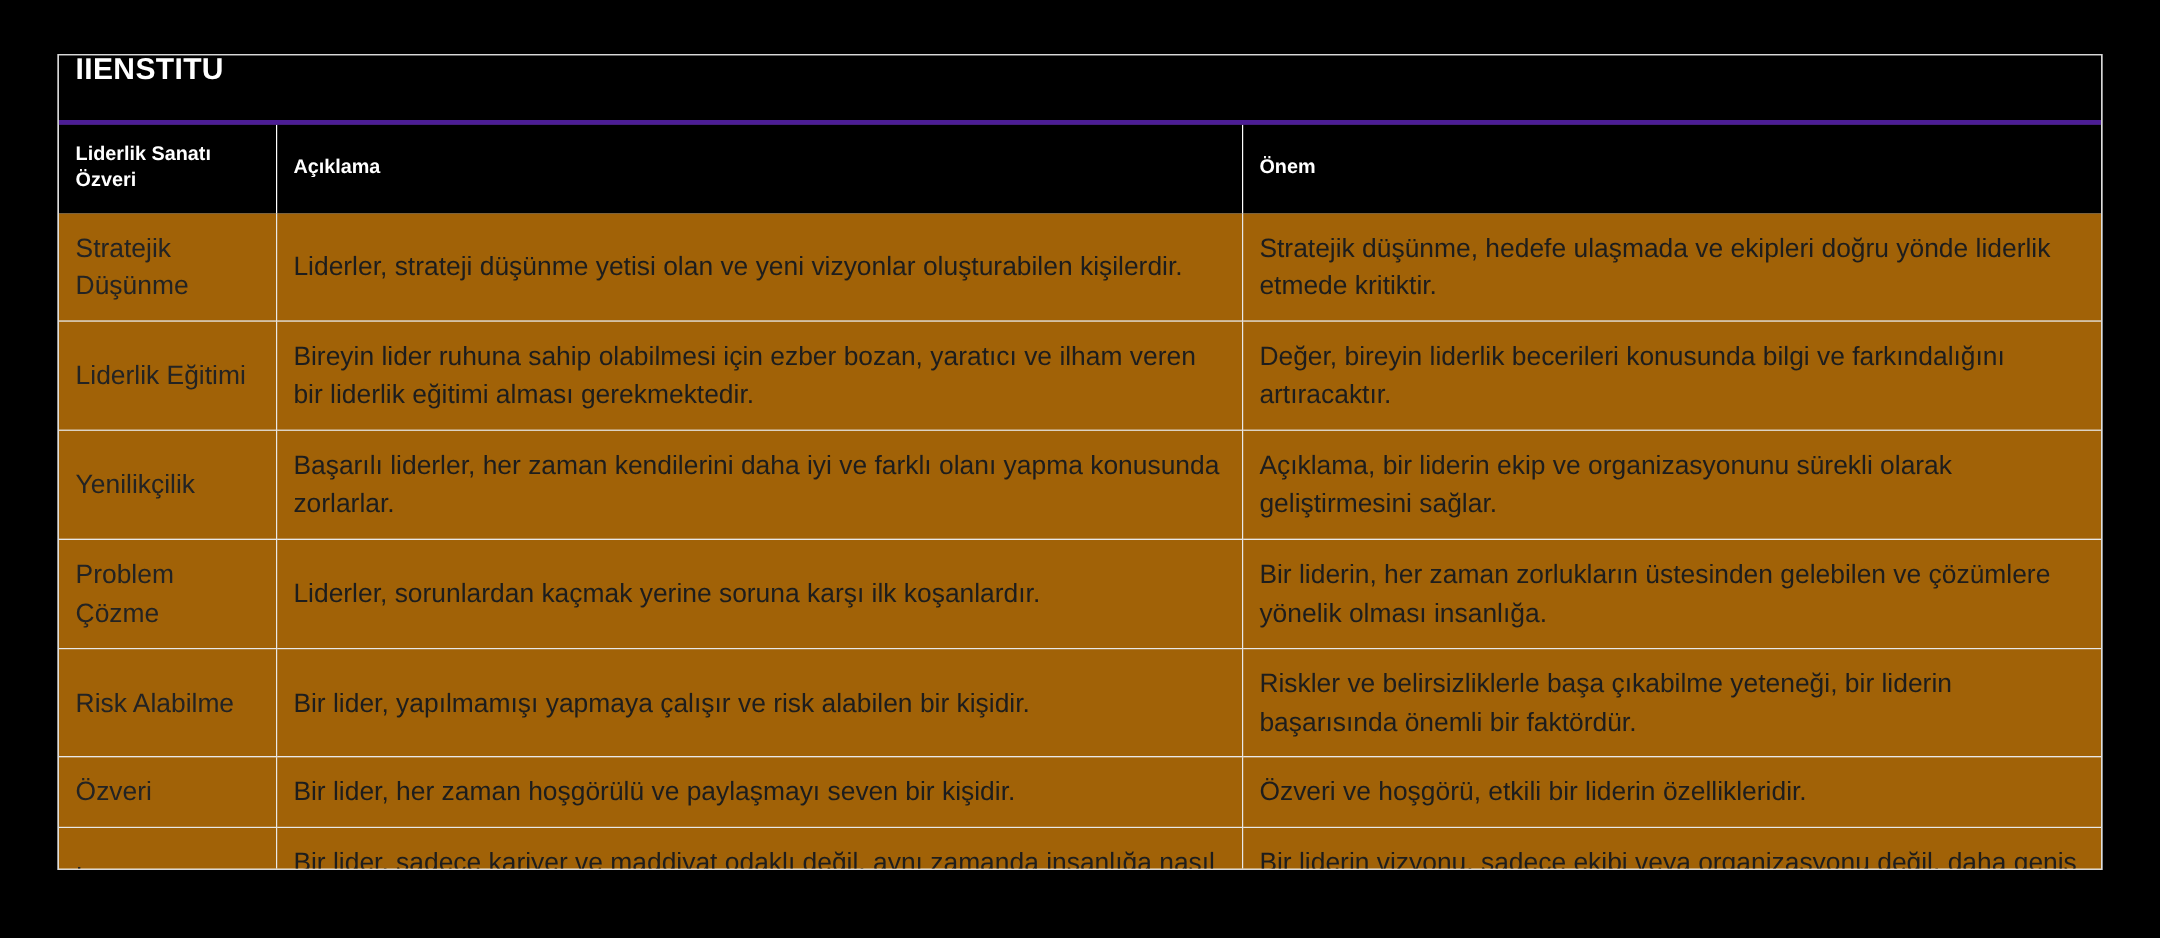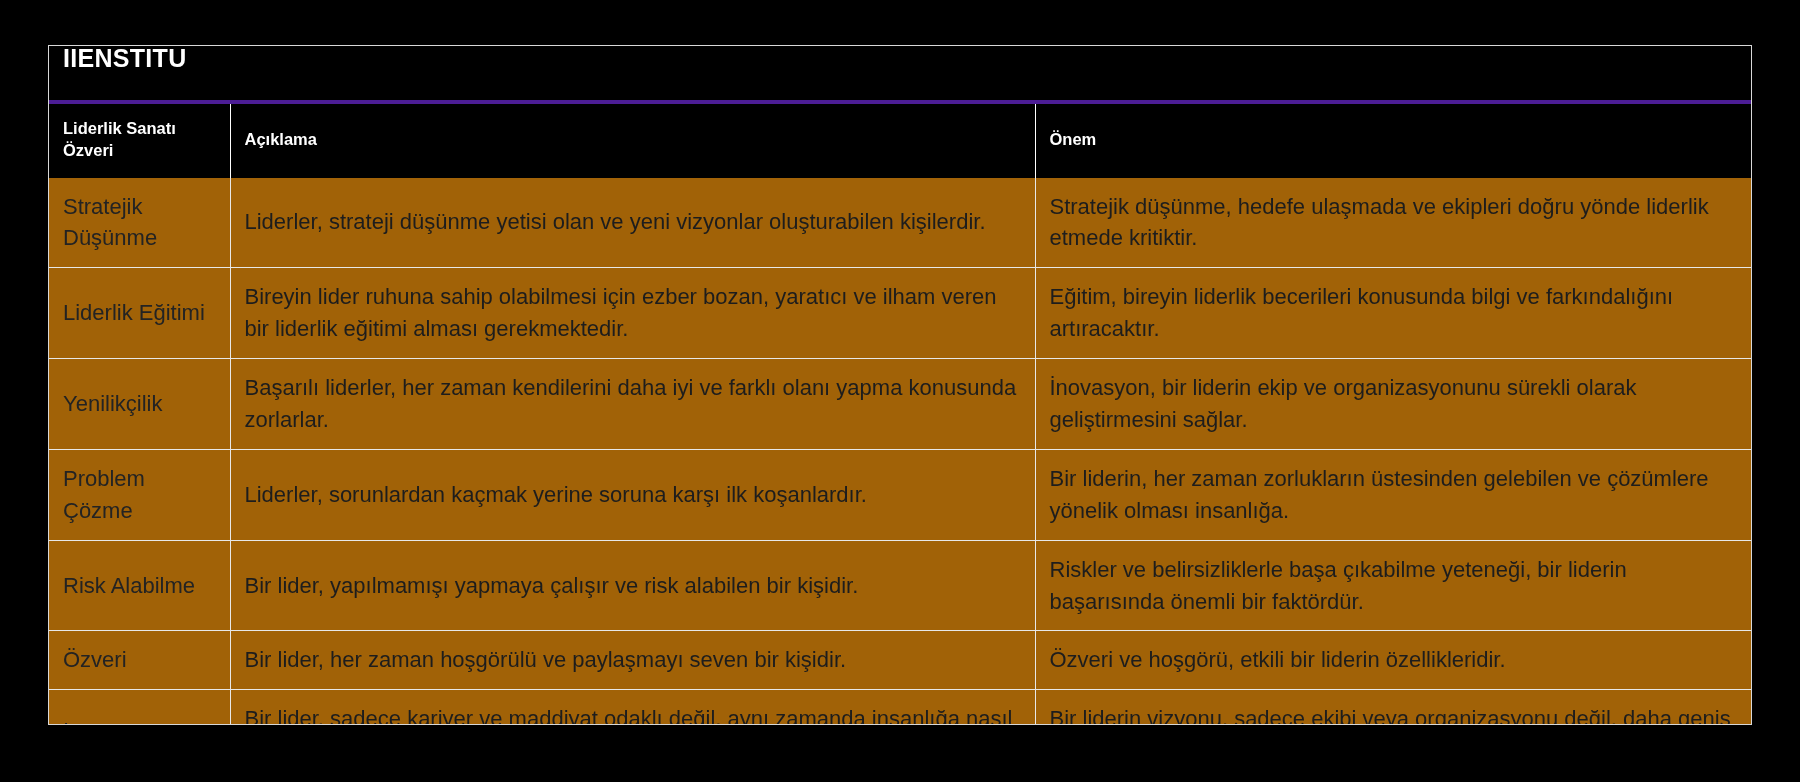--- a/index.html
+++ b/index.html
@@ -138,26 +138,26 @@
         </thead>
         <tbody>
           <tr>
             <td class="cell-item">Stratejik Düşünme</td>
             <td class="cell-desc">Liderler, strateji düşünme yetisi olan ve yeni vizyonlar oluşturabilen kişilerdir.</td>
             <td class="cell-imp">Stratejik düşünme, hedefe ulaşmada ve ekipleri doğru yönde liderlik etmede kritiktir.</td>
           </tr>
           <tr>
             <td class="cell-item">Liderlik Eğitimi</td>
             <td class="cell-desc">Bireyin lider ruhuna sahip olabilmesi için ezber bozan, yaratıcı ve ilham veren bir liderlik eğitimi alması gerekmektedir.</td>
-            <td class="cell-imp">Eğitim, bireyin liderlik becerileri konusunda bilgi ve farkındalığını artıracaktır.</td>
+            <td class="cell-imp">Değer, bireyin liderlik becerileri konusunda bilgi ve farkındalığını artıracaktır.</td>
           </tr>
           <tr>
             <td class="cell-item">Yenilikçilik</td>
             <td class="cell-desc">Başarılı liderler, her zaman kendilerini daha iyi ve farklı olanı yapma konusunda zorlarlar.</td>
-            <td class="cell-imp">İnovasyon, bir liderin ekip ve organizasyonunu sürekli olarak geliştirmesini sağlar.</td>
+            <td class="cell-imp">Açıklama, bir liderin ekip ve organizasyonunu sürekli olarak geliştirmesini sağlar.</td>
           </tr>
           <tr>
             <td class="cell-item">Problem Çözme</td>
             <td class="cell-desc">Liderler, sorunlardan kaçmak yerine soruna karşı ilk koşanlardır.</td>
             <td class="cell-imp">Bir liderin, her zaman zorlukların üstesinden gelebilen ve çözümlere yönelik olması insanlığa.</td>
           </tr>
           <tr>
             <td class="cell-item">Risk Alabilme</td>
             <td class="cell-desc">Bir lider, yapılmamışı yapmaya çalışır ve risk alabilen bir kişidir.</td>
             <td class="cell-imp">Riskler ve belirsizliklerle başa çıkabilme yeteneği, bir liderin başarısında önemli bir faktördür.</td>

